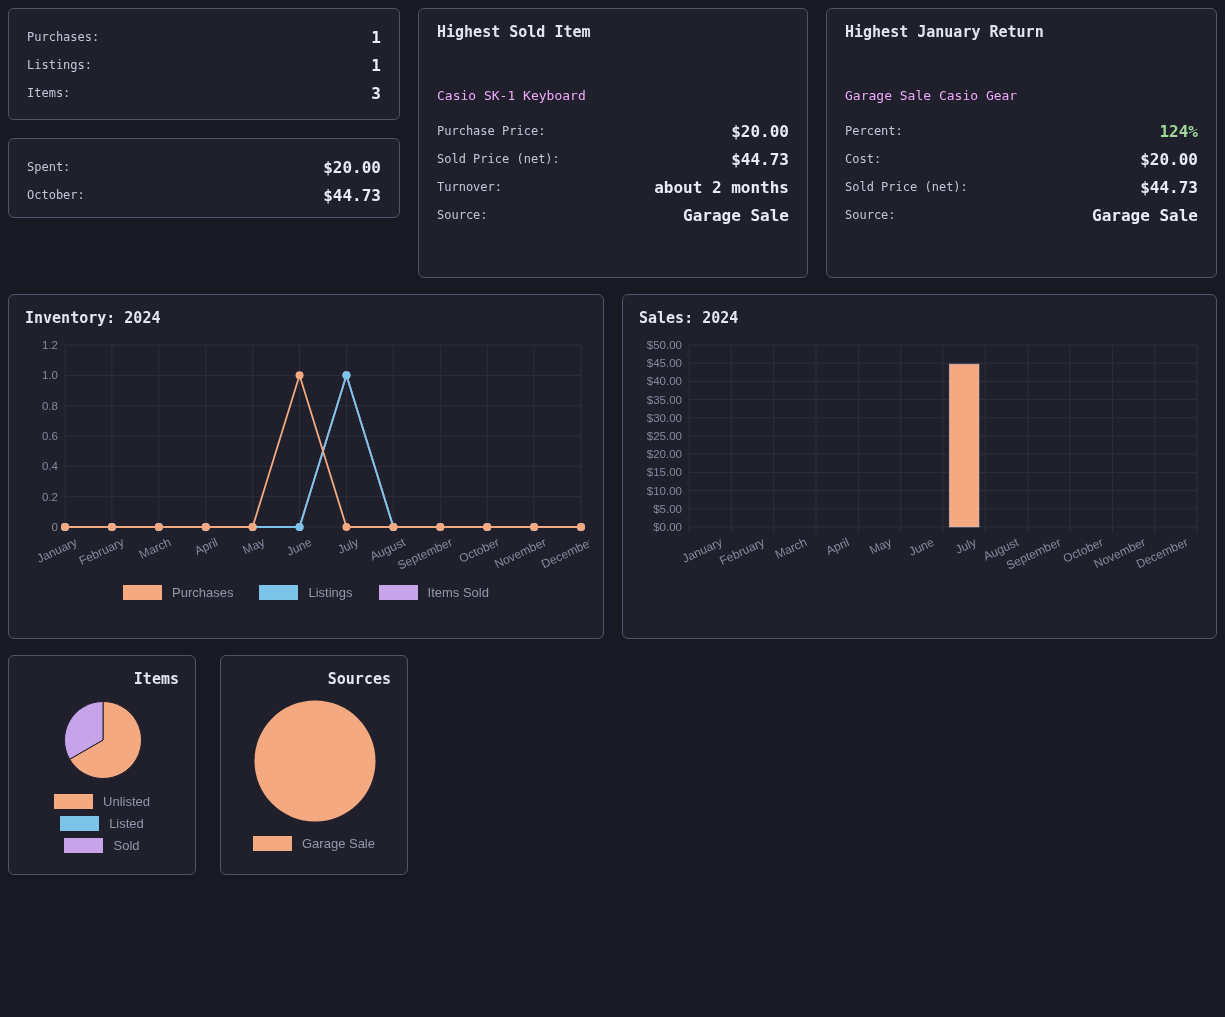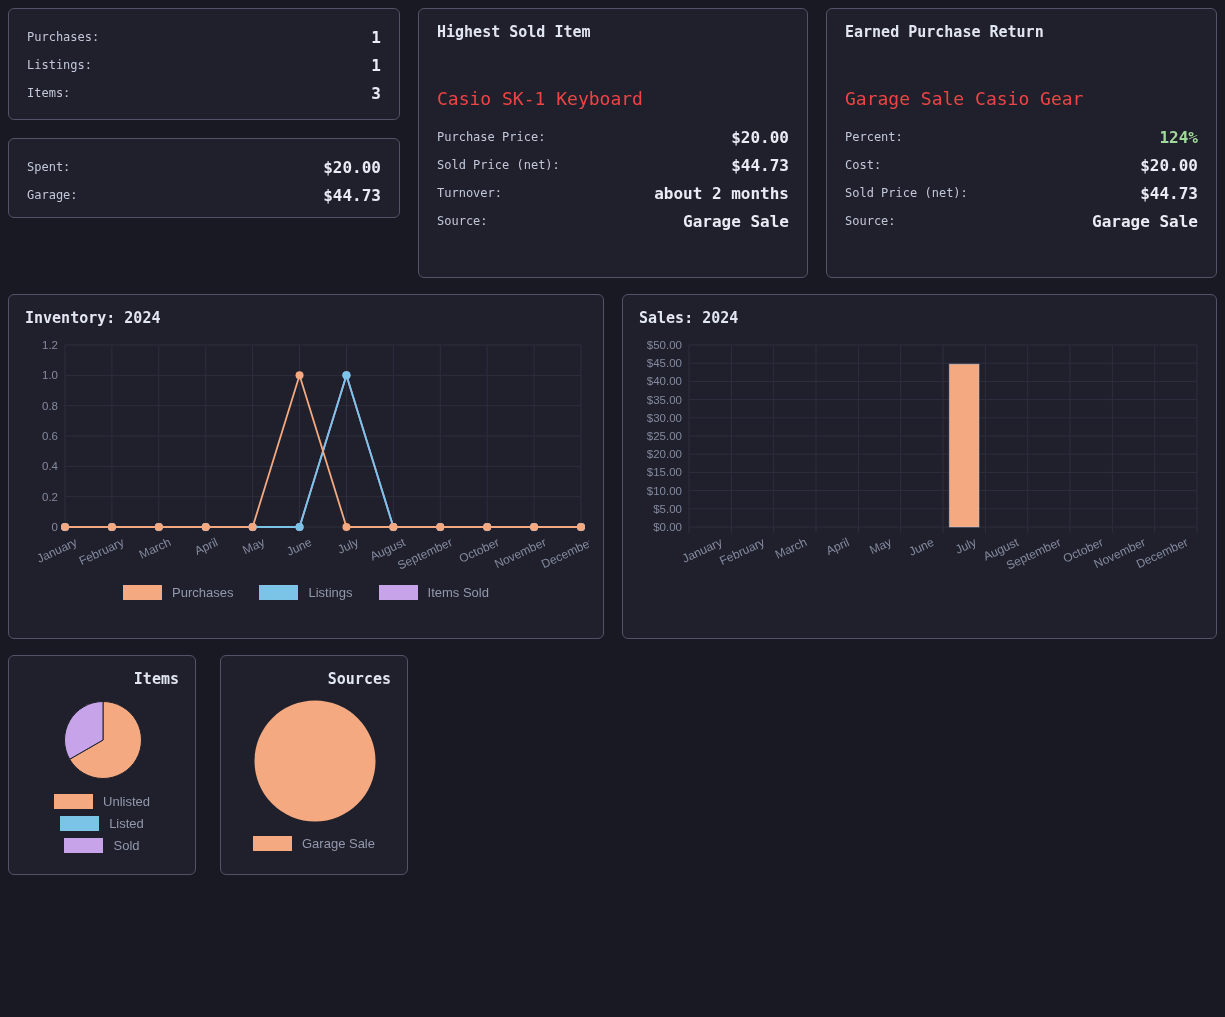--- a/index.html
+++ b/index.html
@@ -27,21 +27,21 @@
   .h92  { height:80px; }
   .detail-card { height:270px; }
   .chart-card { height:345px; padding:14px 16px; }
   .pie-card { height:220px; padding:14px 16px; }
 
   .card h2 {
     margin:0 0 6px 0;
     font-size:15px; font-weight:bold;
     color:#e2e6f2;
   }
-  .subtitle { font-size:18px; color:#ef4444; margin-bottom:14px;margin-top:47px; }
+  .subtitle { font-size:13px; color:#f0abfc; margin-bottom:14px;margin-top:47px; }
 
   .stat-row { display:flex; justify-content:space-between; align-items:center; height:28px; }
   .stat-label { font-size:12px; color:#c2c7da; }
   .stat-value { font-size:16px; font-weight:bold; color:#e9ecf5; }
 
   svg { display:block; }
   .tick {
     fill:#848aa0;
     font-family:"Liberation Sans", sans-serif;
     font-size:11.5px;
@@ -78,21 +78,21 @@
           <span class="stat-label">Items:</span>
           <span class="stat-value">3</span>
         </div>
       </div>
       <div class="card h92">
         <div class="stat-row">
           <span class="stat-label">Spent:</span>
           <span class="stat-value">$20.00</span>
         </div>
         <div class="stat-row">
-          <span class="stat-label">Garage:</span>
+          <span class="stat-label">October:</span>
           <span class="stat-value">$44.73</span>
         </div>
       </div>
     </div>
 
     <div class="card detail-card">
       <h2>Highest Sold Item</h2>
       <div class="subtitle">Casio SK-1 Keyboard</div>
       <div class="stat-row">
         <span class="stat-label">Purchase Price:</span>
@@ -106,21 +106,21 @@
         <span class="stat-label">Turnover:</span>
         <span class="stat-value">about 2 months</span>
       </div>
       <div class="stat-row">
         <span class="stat-label">Source:</span>
         <span class="stat-value">Garage Sale</span>
       </div>
     </div>
 
     <div class="card detail-card">
-      <h2>Earned Purchase Return</h2>
+      <h2>Highest January Return</h2>
       <div class="subtitle">Garage Sale Casio Gear</div>
       <div class="stat-row">
         <span class="stat-label">Percent:</span>
         <span class="stat-value" style="color: rgb(161, 217, 155);">124%</span>
       </div>
       <div class="stat-row">
         <span class="stat-label">Cost:</span>
         <span class="stat-value">$20.00</span>
       </div>
       <div class="stat-row">

